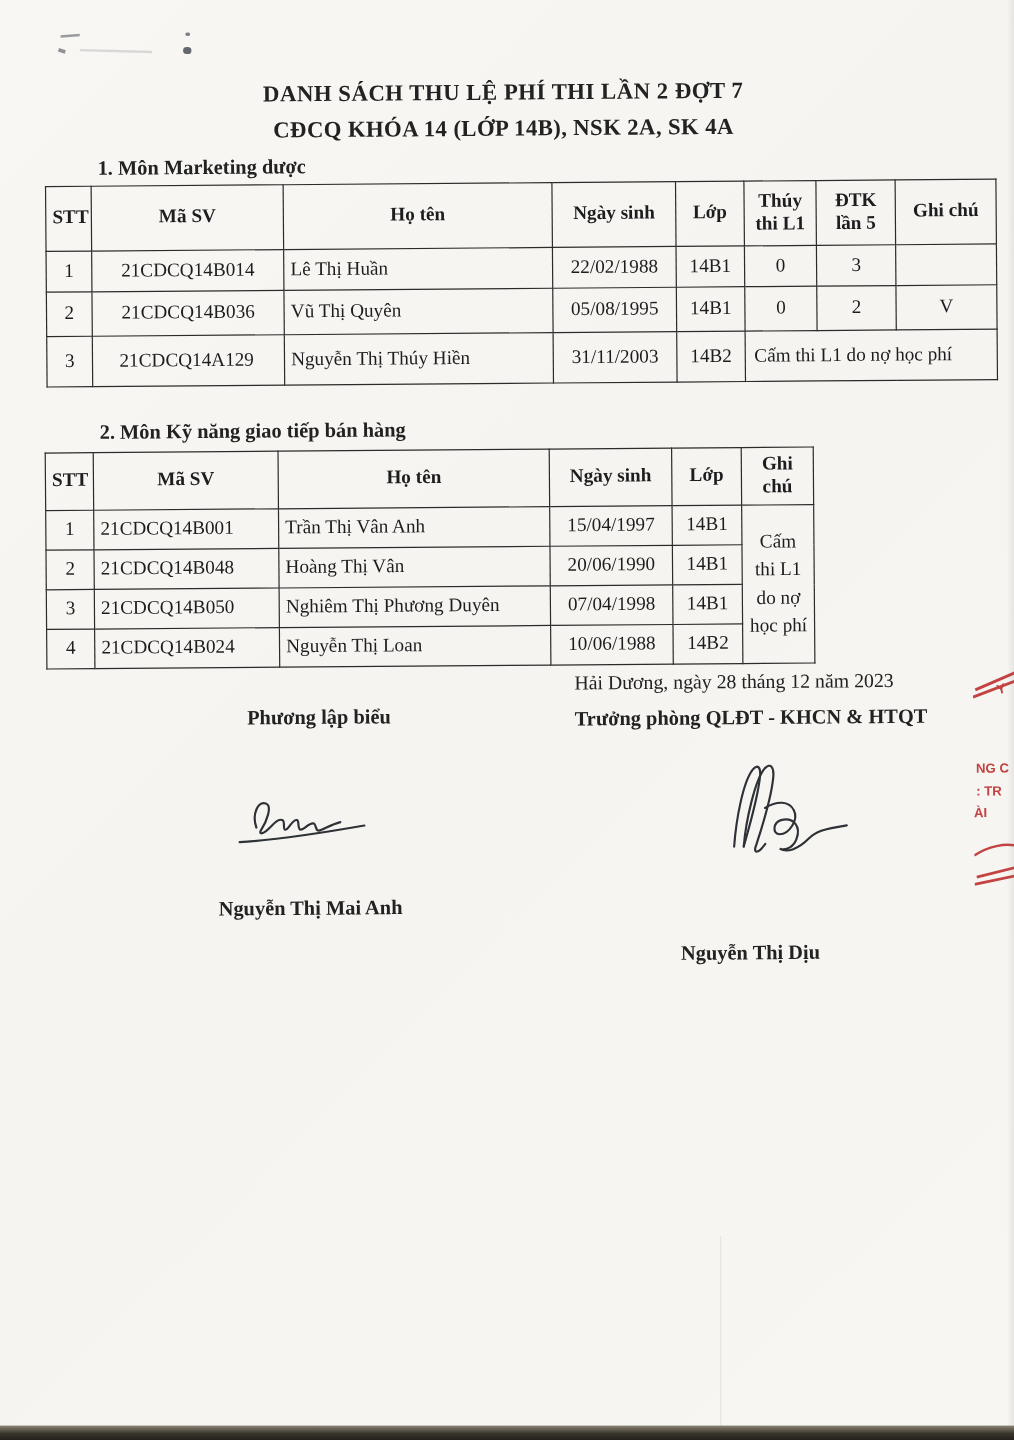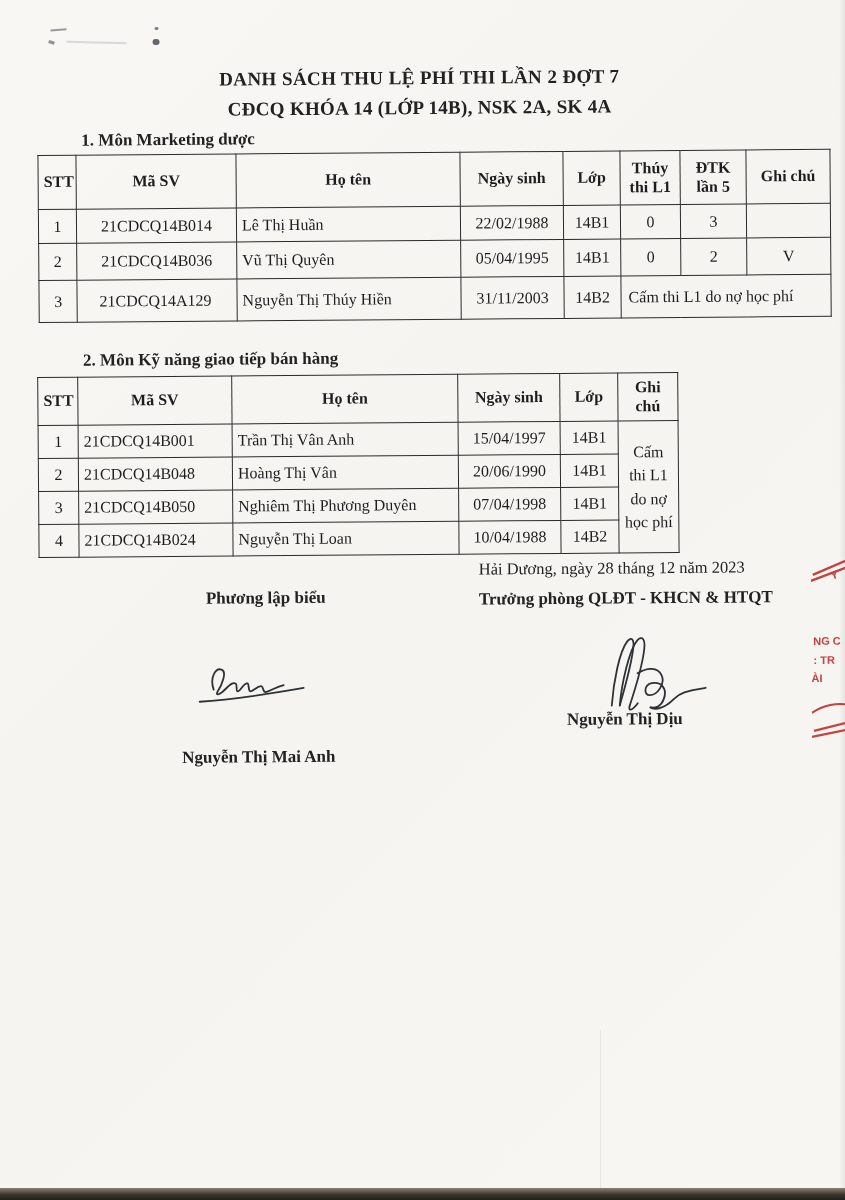--- a/index.html
+++ b/index.html
@@ -47,21 +47,21 @@
   .ghichu-merged{text-align:center;line-height:1.45;font-size:16px;}
   .date-line{
     position:absolute;left:478px;top:560px;width:330px;
     font-size:16.5px;color:#222;white-space:nowrap;
   }
   .role{position:absolute;font-weight:bold;font-size:17px;color:#222;white-space:nowrap;}
   #role-left{left:205px;top:587px;}
   #role-right{left:478px;top:590px;}
   .sig-name{position:absolute;font-weight:bold;font-size:17px;color:#222;white-space:nowrap;}
   #name-left{left:180px;top:746px;}
-  #name-right{left:565px;top:711px;}
+  #name-right{left:565px;top:786px;}
   .sig-svg{position:absolute;}
   #sig-left{left:190px;top:650px;}
   #sig-right{left:580px;top:635px;}
   .stamp{
     position:absolute;left:810px;top:556px;width:35px;height:190px;
     color:#c44242;overflow:hidden;
   }
   .stamp svg{position:absolute;left:0;top:0;}
   .stamp-frag{
     position:absolute;font-weight:bold;font-size:11px;color:#c44242;
@@ -132,21 +132,21 @@
           <td class="c">22/02/1988</td>
           <td class="c">14B1</td>
           <td class="c">0</td>
           <td class="c">3</td>
           <td class="c"></td>
         </tr>
         <tr style="height:37px">
           <td class="c">2</td>
           <td class="c">21CDCQ14B036</td>
           <td class="l">Vũ Thị Quyên</td>
-          <td class="c">05/04/1995</td>
+          <td class="c">05/08/1995</td>
           <td class="c">14B1</td>
           <td class="c">0</td>
           <td class="c">2</td>
           <td class="c">V</td>
         </tr>
         <tr style="height:42px">
           <td class="c">3</td>
           <td class="c" style="padding-left:2px">21CDCQ14A129</td>
           <td class="l">Nguyễn Thị Thúy Hiền</td>
           <td class="c">31/11/2003</td>
@@ -197,21 +197,21 @@
           <td class="c">3</td>
           <td class="l">21CDCQ14B050</td>
           <td class="l">Nghiêm Thị Phương Duyên</td>
           <td class="c">07/04/1998</td>
           <td class="c">14B1</td>
         </tr>
         <tr style="height:33px">
           <td class="c">4</td>
           <td class="l">21CDCQ14B024</td>
           <td class="l">Nguyễn Thị Loan</td>
-          <td class="c">10/04/1988</td>
+          <td class="c">10/06/1988</td>
           <td class="c">14B2</td>
         </tr>
       </tbody>
     </table>
 
     <div class="date-line">Hải Dương, ngày 28 tháng 12 năm 2023</div>
     <div class="role" id="role-left">Phương lập biểu</div>
     <div class="role" id="role-right">Trưởng phòng QLĐT - KHCN &amp; HTQT</div>
 
     <svg class="sig-svg" id="sig-left" width="130" height="60" viewBox="0 0 130 60">

